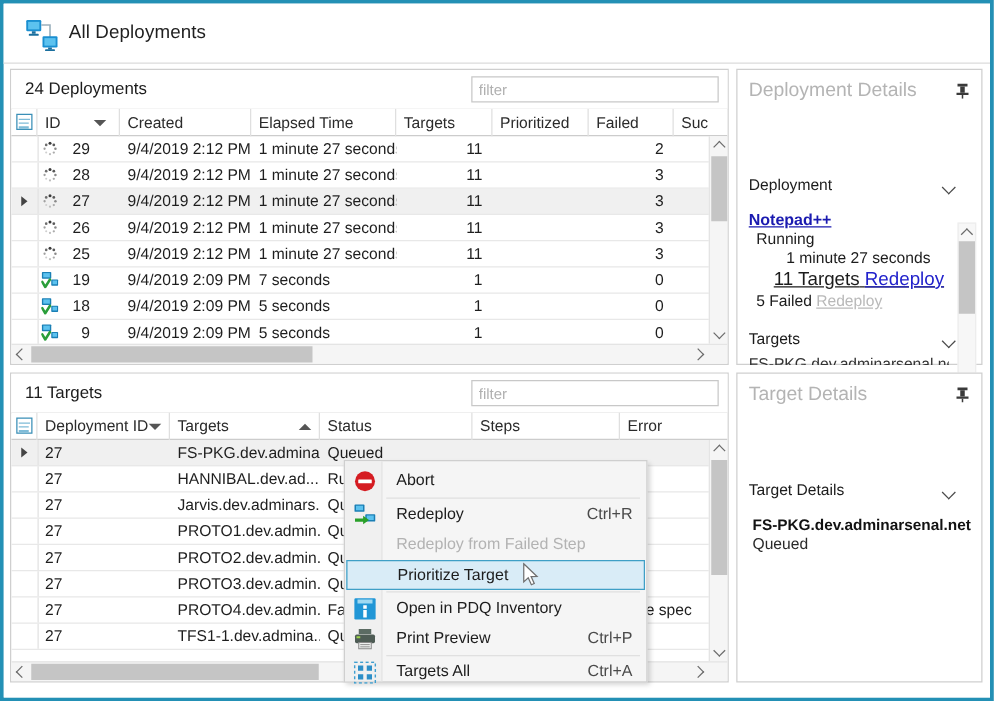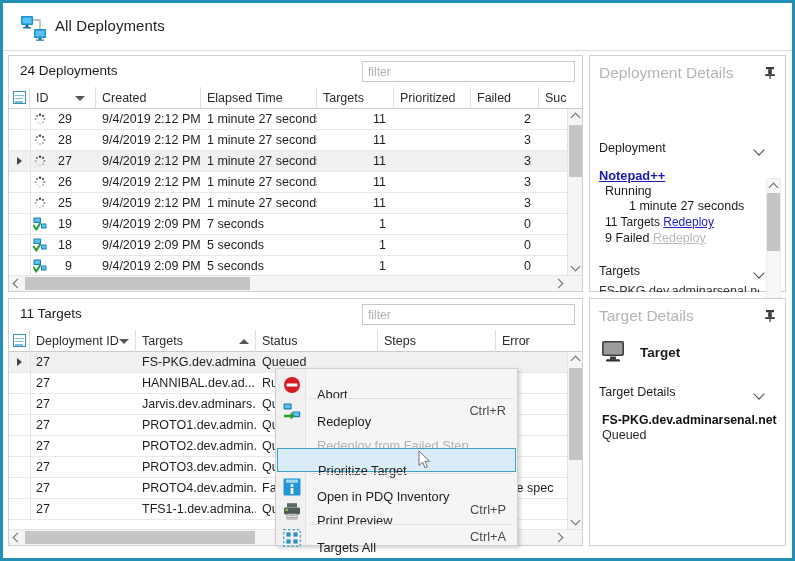--- a/index.html
+++ b/index.html
@@ -51,21 +51,21 @@
 
   .panel-head{
     position:absolute;left:0;top:0;right:0;height:31px;
     background:#ffffff;
     border-bottom:1px solid #d6d6d6;
   }
   .panel-count{
     position:absolute;left:11px;top:7px;font-size:13.5px;color:#1c1c1c;
   }
   .filter-box{
-    position:absolute;right:7px;top:5px;width:213px;height:21px;
+    position:absolute;right:7px;top:5px;width:198px;height:21px;
     border:1px solid #c8c8c8;background:#fff;box-sizing:border-box;
     font-family:"Liberation Sans", sans-serif;font-size:12px;
     color:#1c1c1c;padding:0 5px;outline:none;
   }
   .filter-box::placeholder{color:#b0b0b0;}
 
   
   .grid{position:absolute;left:0;right:0;top:31px;bottom:0;overflow:hidden;}
   .grid-header{
     position:absolute;left:0;top:0;right:0;height:22px;
@@ -217,21 +217,20 @@
     position:absolute;left:0;top:0;bottom:0;width:29px;background:#f0f0f0;
     border-right:1px solid #e3e3e3;
   }
   .mi{
     position:absolute;left:1px;right:1px;height:24px;
     box-sizing:border-box;
   }
   .mi .mlabel{
     position:absolute;left:40px;top:3px;font-size:12.8px;color:#1d1d1d;
     white-space:nowrap;
-    margin-top:11px;
   }
   .mi .mshort{
     position:absolute;right:10px;top:3px;font-size:12.8px;color:#4a4a4a;
   }
   .mi.disabled .mlabel{color:#b3b3b3;}
   .mi.highlight{
     background:#d9ecf7;border:1px solid #3f9fc6;
   }
   .msep{
     position:absolute;left:33px;right:5px;height:1px;background:#e0e0e0;
@@ -593,26 +592,26 @@
 
     <div class="sec-head" style="top:85px;">
       <span>Deployment</span>
       <span class="sec-chev"></span>
     </div>
 
     <div style="position:absolute;left:9px;top:112px;width:150px;">
       <div class="link" style="font-size:12.8px;">Notepad++</div>
       <div style="margin-left:6px;margin-top:1px;font-size:12.5px;">Running</div>
       <div style="margin-left:30px;margin-top:1px;font-size:12.5px;">1 minute 27 seconds</div>
-      <div style="margin-left:6px;margin-top:2px;font-size:12px;white-space:nowrap;">
+      <div style="margin-left:20px;margin-top:2px;font-size:15px;white-space:nowrap;text-decoration:underline;">
         <span>11 Targets</span>
         <span class="link soft">Redeploy</span>
       </div>
       <div style="margin-left:6px;margin-top:2px;font-size:12.5px;white-space:nowrap;">
-        <span>9 Failed</span>
+        <span>5 Failed</span>
         <span class="link disabled">Redeploy</span>
       </div>
     </div>
 
     <div class="sec-head" style="top:208px;">
       <span>Targets</span>
       <span class="sec-chev"></span>
     </div>
     <div style="position:absolute;left:9px;top:228px;font-size:12.5px;color:#333;white-space:nowrap;overflow:hidden;width:160px;height:8px;">FS-PKG.dev.adminarsenal.net</div>
 
@@ -631,31 +630,20 @@
     <div class="details-title">Target Details</div>
     <div class="pin">
       <svg width="12" height="13" viewBox="0 0 12 13">
         <rect x="2" y="1" width="8" height="2.2" fill="#3a3a3a"></rect>
         <rect x="4.2" y="3.2" width="3.6" height="5" fill="#3a3a3a"></rect>
         <rect x="1.2" y="8.2" width="9.6" height="1.8" fill="#3a3a3a"></rect>
         <rect x="5.4" y="10" width="1.2" height="3" fill="#3a3a3a"></rect>
       </svg>
     </div>
 
-    <div class="details-hero">
-      <div style="position:absolute;left:1px;top:1px;">
-        <svg width="26" height="24" viewBox="0 0 26 24">
-          <rect x="1" y="1" width="22" height="15" rx="2" fill="#3f3f3f"></rect>
-          <rect x="2.6" y="2.6" width="18.8" height="11.8" rx="1" fill="#9c9c9c"></rect>
-          <rect x="9" y="16.5" width="6" height="3" fill="#3f3f3f"></rect>
-          <rect x="5" y="19.2" width="14" height="2.4" rx="1.2" fill="#2e2e2e"></rect>
-        </svg>
-      </div>
-      <div class="hero-label">Target</div>
-    </div>
 
     <div class="sec-head" style="top:86px;">
       <span>Target Details</span>
       <span class="sec-chev"></span>
     </div>
 
     <div style="position:absolute;left:12px;top:114px;white-space:nowrap;">
       <div style="font-size:12.3px;font-weight:bold;color:#121212;">FS-PKG.dev.adminarsenal.net</div>
       <div style="font-size:12.5px;color:#2a2a2a;margin-top:1px;">Queued</div>
     </div>

